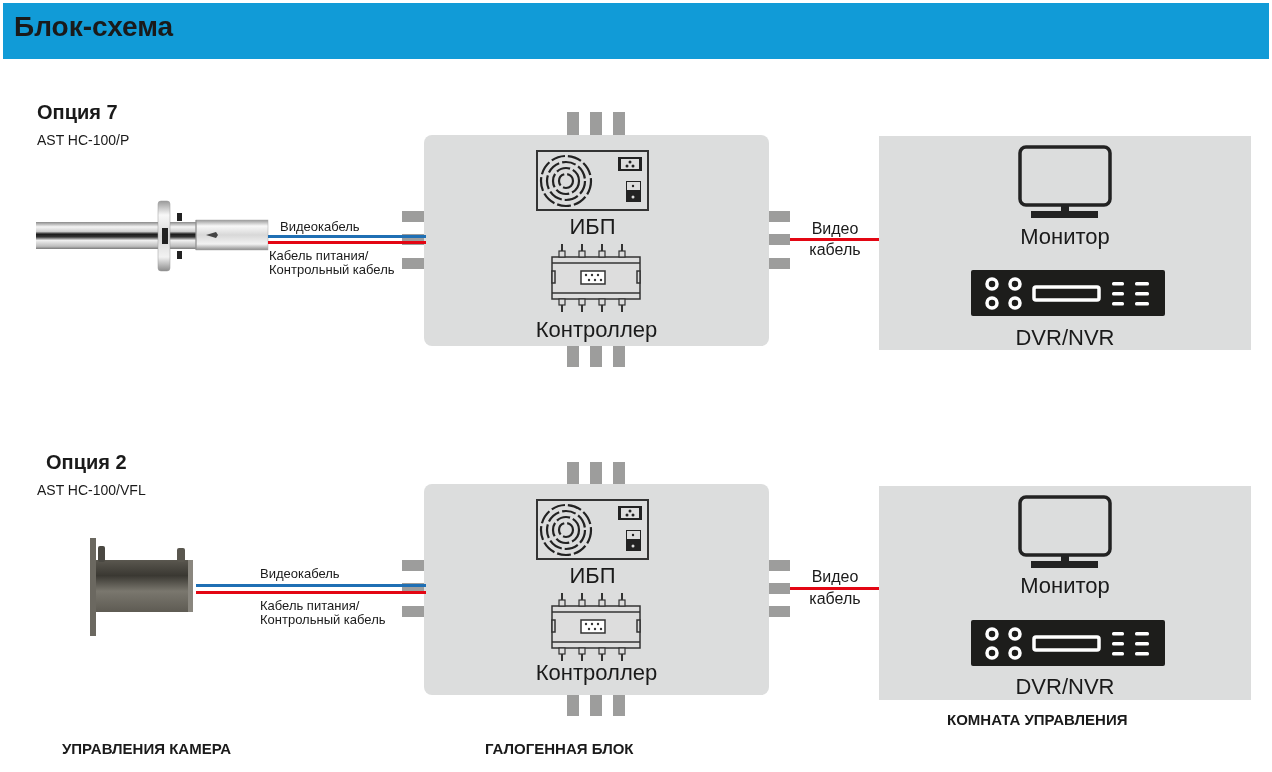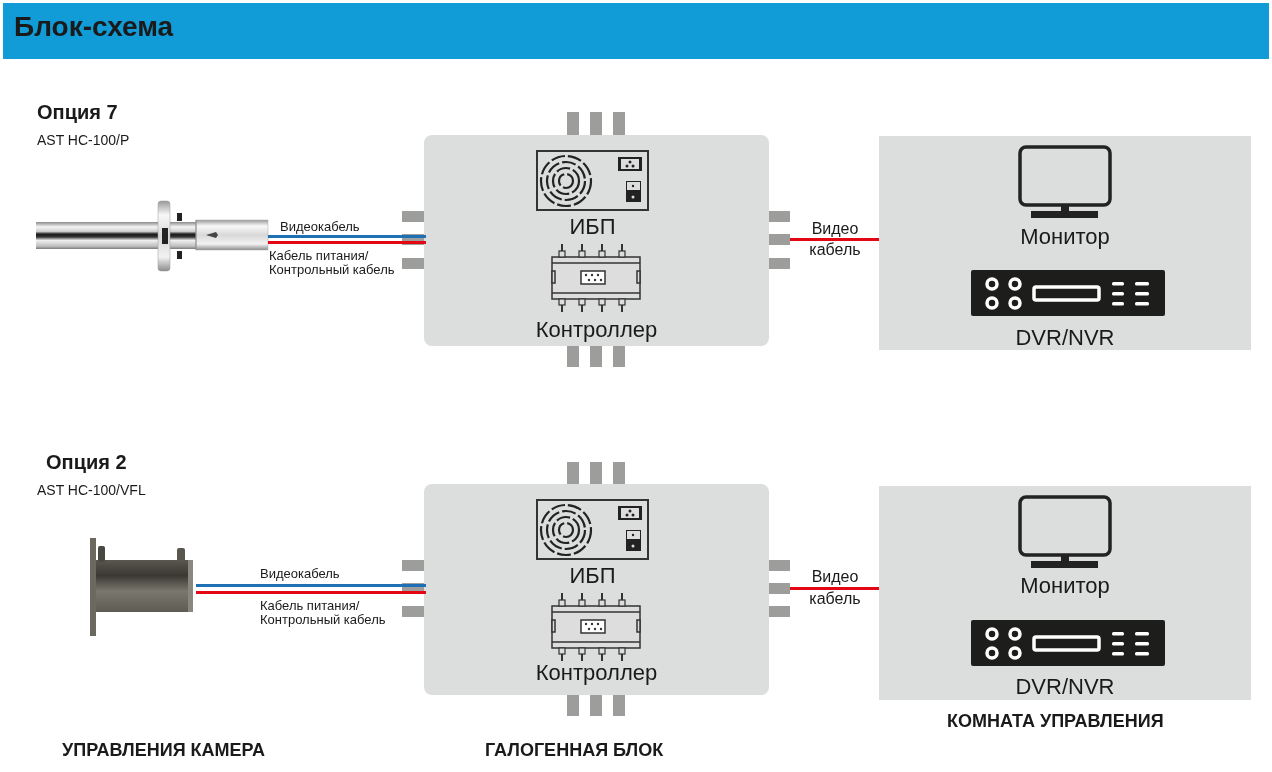--- a/index.html
+++ b/index.html
@@ -21,21 +21,21 @@
   .cable-label { font-size: 13px; line-height: 15px; color: #1a1a1a; }
   .cable-label-lg { font-size: 16px; line-height: 20px; text-align: center; }
   .block {
     background: #dcdddd;
   }
   .ctrl-block { border-radius: 8px; }
   .stub { background: #9d9d9c; }
   .wire-blue { background: #1f6fb4; height: 3px; }
   .wire-red { background: #e30613; height: 3px; }
   .icon-label { font-size: 22px; text-align: center; }
-  .section-label { font-size: 18px; font-weight: bold; letter-spacing: 0; }
+  .section-label { font-size: 15px; font-weight: bold; letter-spacing: 0; }
 </style>
 </head>
 <body>
 
 <div class="abs header-bar"></div>
 <div class="abs header-title">Блок-схема</div>
 
 <div class="abs opt-title" style="left:37px; top:101px;">Опция 7</div>
 <div class="abs opt-model" style="left:37px; top:132px;">AST HC-100/P</div>
 

